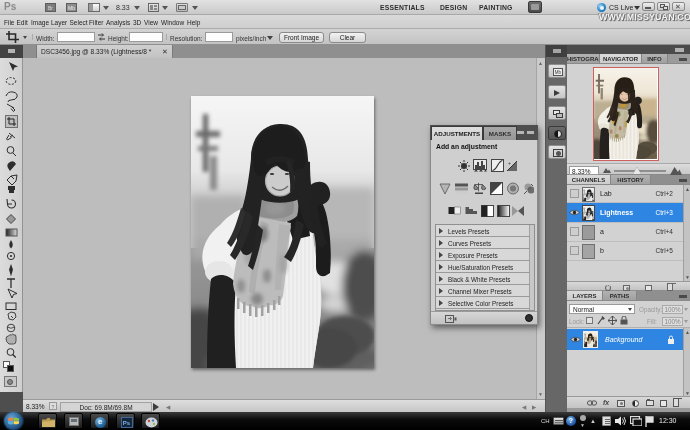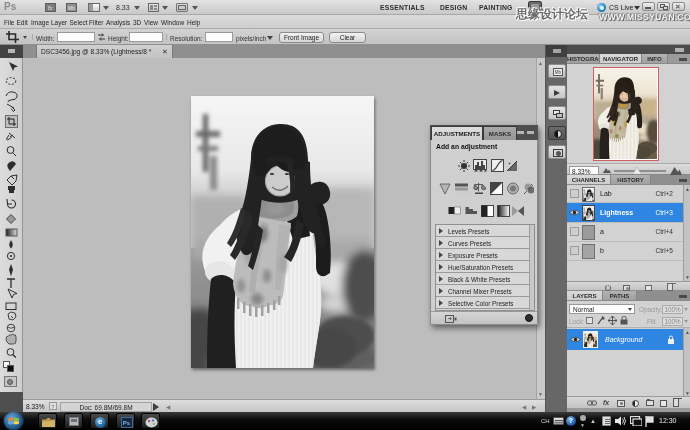--- a/index.html
+++ b/index.html
@@ -678,15 +678,14 @@
   <svg class="tb" style="left:630px;top:4px" width="12" height="10">
         <rect x="0.5" y="0.5" width="9" height="7" fill="none" stroke="#e0e0e0" stroke-width="1.2"></rect>
         <rect x="3" y="3" width="9" height="7" fill="#111" stroke="#e0e0e0" stroke-width="1.2"></rect>
       </svg>
   <svg class="tb" style="left:645px;top:3.5px" width="9" height="11">
         <path d="M1,0 L1,11 M1,1 L8,1 L8,6 L1,6" stroke="#e0e0e0" stroke-width="1.3" fill="#e0e0e0"></path>
       </svg>
   <div class="tb" style="left:659px;top:5px;font-size:7px;color:#eee;">12:30</div>
 </div>
 
-<div id="wm1">思缘设计论坛</div>
 <div id="wm2">WWW.MISSYUAN.COM</div>
 </div>
 
 </body></html>

